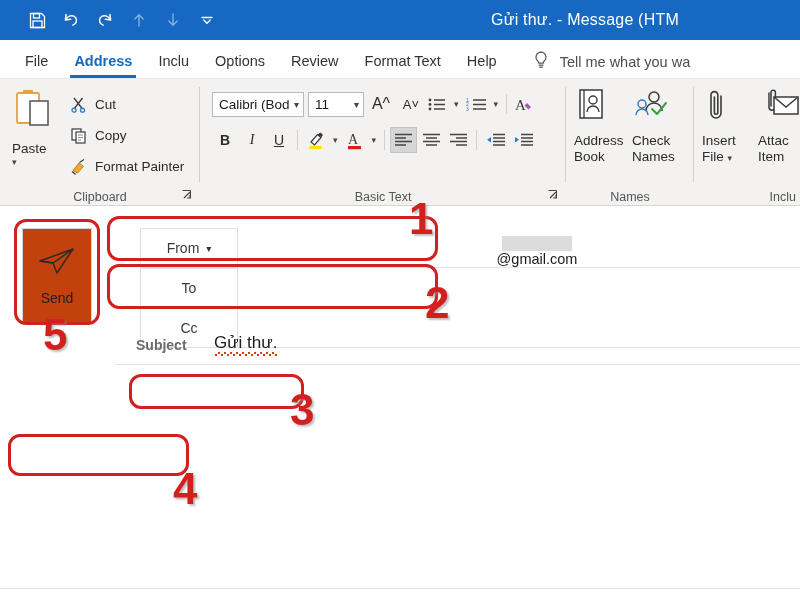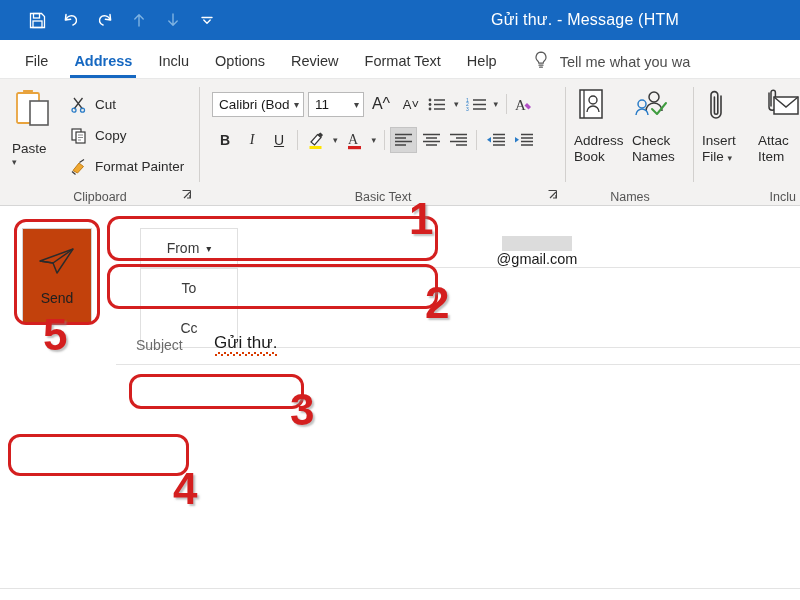--- a/index.html
+++ b/index.html
@@ -138,21 +138,21 @@
   .fval{
     flex:1; border-bottom:1px solid #e3e3e3; display:flex; align-items:center;
     padding-left:12px; font-size:14.5px; color:#1a1a1a;
   }
 
   .redact{ display:inline-block; width:70px; height:15px; background:#dcdcdc; vertical-align:middle; }
   .tolink{ color:#1a1a1a; text-decoration:underline; }
 
   .subjrow{ position:absolute; left:116px; top:119px; width:684px; height:40px;
             display:flex; align-items:center; border-bottom:1px solid #e3e3e3; }
-  .subjlbl{ width:98px; padding-left:20px; font-size:14px; color:#6b6b6b; }
+  .subjlbl{ width:98px; padding-left:20px; font-size:14px; color:#6b6b6b;font-weight:bold; }
   .squig{
     background-image:
       radial-gradient(circle at 2px 3px, #d83b01 1.1px, transparent 1.3px),
       radial-gradient(circle at 5px 1px, #d83b01 1.1px, transparent 1.3px);
     background-size:6px 4px;
     background-repeat:repeat-x;
     background-position:0 bottom;
     padding-bottom:3px;
   }
 

